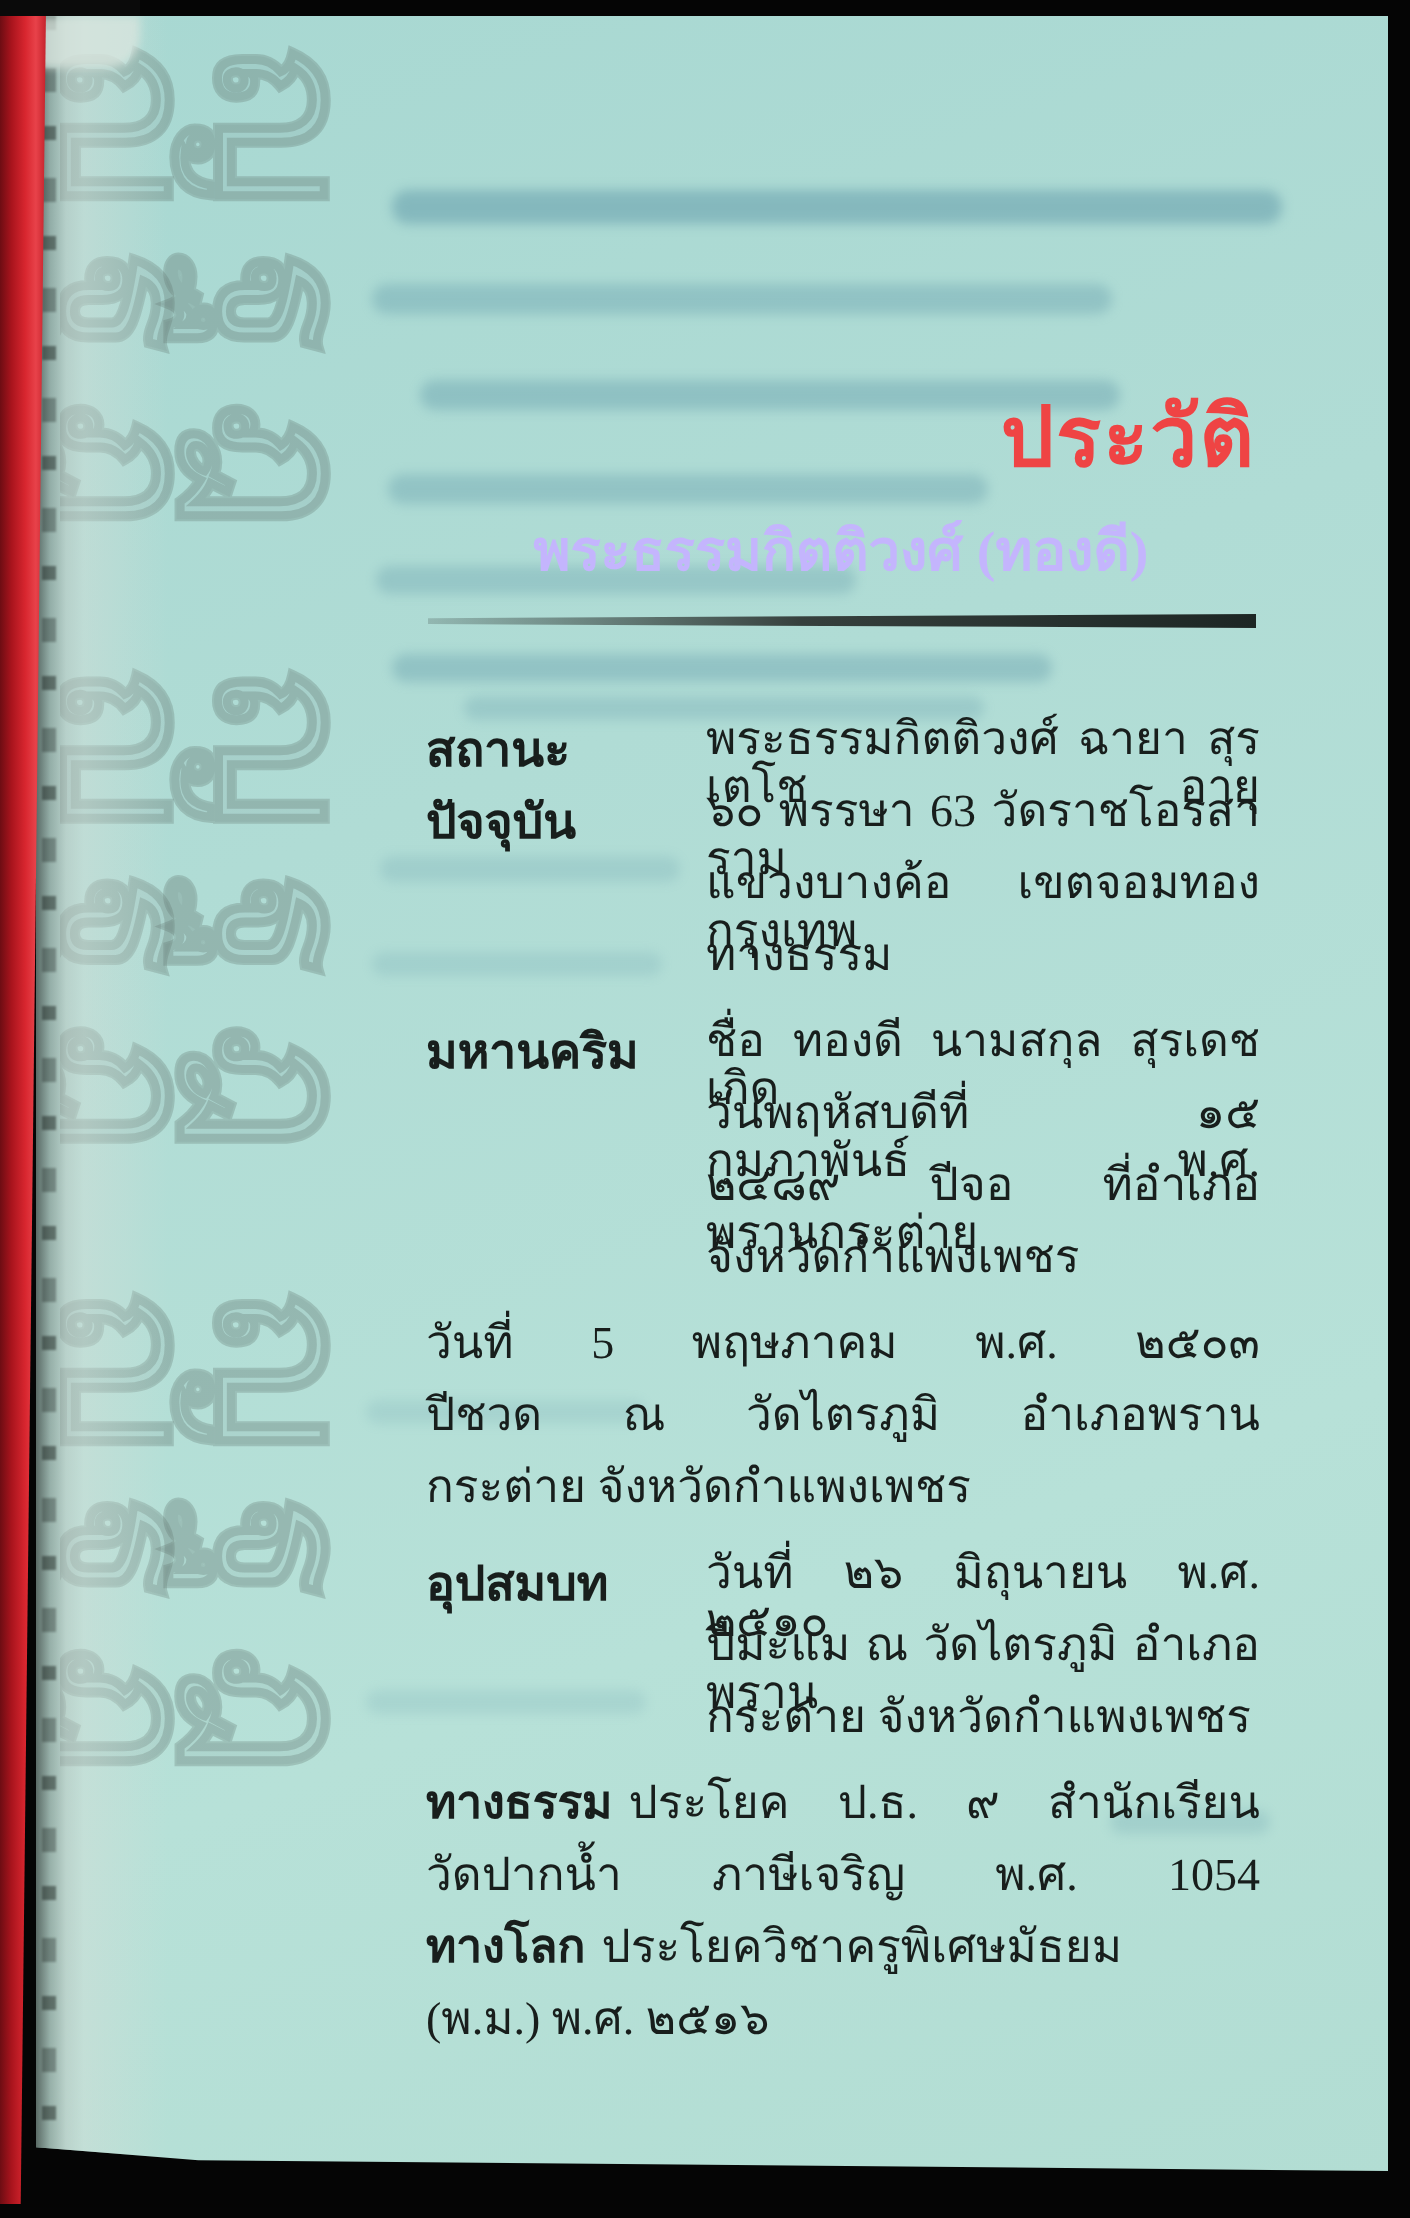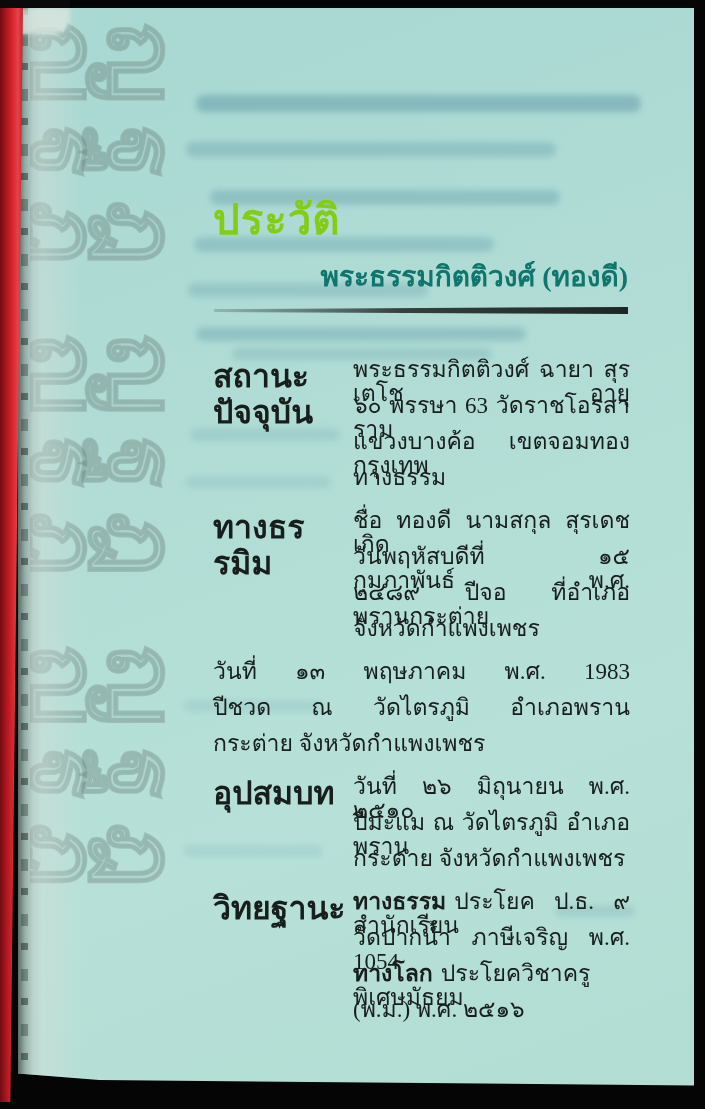--- a/index.html
+++ b/index.html
@@ -44,36 +44,36 @@
     color:rgba(100,122,115,.10);
     -webkit-text-stroke:2px rgba(98,118,112,.30);
     overflow:hidden;
     user-select:none;
   }
   
   .g{position:absolute;border-radius:8px;filter:blur(3px);background:#5f98a8;}
   
   .title{
     position:absolute;top:192px;left:213px;width:415px;
-    text-align:left;font-size:42px;font-weight:bold;color:#84cc16;
+    text-align:right;font-size:42px;font-weight:bold;color:#ef4444;
     line-height:56px;letter-spacing:1px;
   }
   .subtitle{
     position:absolute;top:256px;left:213px;width:415px;
-    text-align:right;font-size:28px;font-weight:bold;color:#0f766e;
+    text-align:center;font-size:28px;font-weight:bold;color:#c4b5fd;
     line-height:42px;
   }
   .rule{
     position:absolute;top:307px;left:214px;width:414px;height:7px;
     background:linear-gradient(to right,rgba(47,58,55,.22),#36403d 45%,#1d2624 100%);
     clip-path:polygon(0 30%,100% 0,100% 100%,0 72%);
   }
   .sections{position:absolute;left:213px;top:358px;width:417px;color:#181e1c;}
   .sec{display:flex;margin-bottom:7px;}
-  .lbl{width:140px;flex:0 0 140px;font-size:32px;font-weight:bold;line-height:36px;}
+  .lbl{width:140px;flex:0 0 140px;font-size:24px;font-weight:bold;line-height:36px;}
   .val{flex:1;min-width:0;}
   .ln{font-size:23px;line-height:24px;height:36px;white-space:nowrap;}
   .ln.j{white-space:normal;text-align:justify;text-align-last:justify;}
   .b{font-weight:bold;margin-right:.35em;}
   .b:empty{margin-right:0;}
   
   .spine{
     position:absolute;left:0;top:4px;width:23px;height:1098px;
     background:linear-gradient(to right,#6d0d13 0%,#a9141d 25%,#d8262f 55%,#e8424a 78%,#c5232c 100%);
     clip-path:polygon(0 0,100% 0,45% 100%,0 100%);
@@ -115,48 +115,47 @@
       <div class="lbl">สถานะปัจจุบัน</div>
       <div class="val">
         <div class="ln j"><span class="b"></span><span>พระธรรมกิตติวงศ์ ฉายา สุรเตโช อายุ</span></div>
         <div class="ln j"><span class="b"></span><span>๖๐ พรรษา 63 วัดราชโอรสาราม</span></div>
         <div class="ln j"><span class="b"></span><span>แขวงบางค้อ เขตจอมทอง กรุงเทพ</span></div>
         <div class="ln"><span class="b"></span><span>ทางธรรม</span></div>
       </div>
     </div>
 
     <div class="sec">
-      <div class="lbl">ทางธรรมิม</div>
+      <div class="lbl">มหานคริม</div>
       <div class="val">
         <div class="ln j"><span class="b"></span><span>ชื่อ ทองดี นามสกุล สุรเดช เกิด</span></div>
         <div class="ln j"><span class="b"></span><span>วันพฤหัสบดีที่ ๑๕ กุมภาพันธ์ พ.ศ.</span></div>
         <div class="ln j"><span class="b"></span><span>๒๔๘๙ ปีจอ ที่อำเภอพรานกระต่าย</span></div>
         <div class="ln"><span class="b"></span><span>จังหวัดกำแพงเพชร</span></div>
       </div>
     </div>
 
     <div class="sec">
       <div class="val">
-        <div class="ln j"><span class="b"></span><span>วันที่ ๑๓ พฤษภาคม พ.ศ. 1983</span></div>
+        <div class="ln j"><span class="b"></span><span>วันที่ 5 พฤษภาคม พ.ศ. ๒๕๐๓</span></div>
         <div class="ln j"><span class="b"></span><span>ปีชวด ณ วัดไตรภูมิ อำเภอพราน</span></div>
         <div class="ln"><span class="b"></span><span>กระต่าย จังหวัดกำแพงเพชร</span></div>
       </div>
     </div>
 
     <div class="sec">
       <div class="lbl">อุปสมบท</div>
       <div class="val">
         <div class="ln j"><span class="b"></span><span>วันที่ ๒๖ มิถุนายน พ.ศ. ๒๕๑๐</span></div>
         <div class="ln j"><span class="b"></span><span>ปีมะแม ณ วัดไตรภูมิ อำเภอพราน</span></div>
         <div class="ln"><span class="b"></span><span>กระต่าย จังหวัดกำแพงเพชร</span></div>
       </div>
     </div>
 
     <div class="sec">
-      <div class="lbl">วิทยฐานะ</div>
       <div class="val">
         <div class="ln j"><span class="b">ทางธรรม</span><span>ประโยค ป.ธ. ๙ สำนักเรียน</span></div>
         <div class="ln j"><span class="b"></span><span>วัดปากน้ำ ภาษีเจริญ พ.ศ. 1054</span></div>
         <div class="ln j"><span class="b">ทางโลก</span><span>ประโยควิชาครูพิเศษมัธยม</span></div>
         <div class="ln"><span class="b"></span><span>(พ.ม.) พ.ศ. ๒๕๑๖</span></div>
       </div>
     </div>
 
   </div>
 

